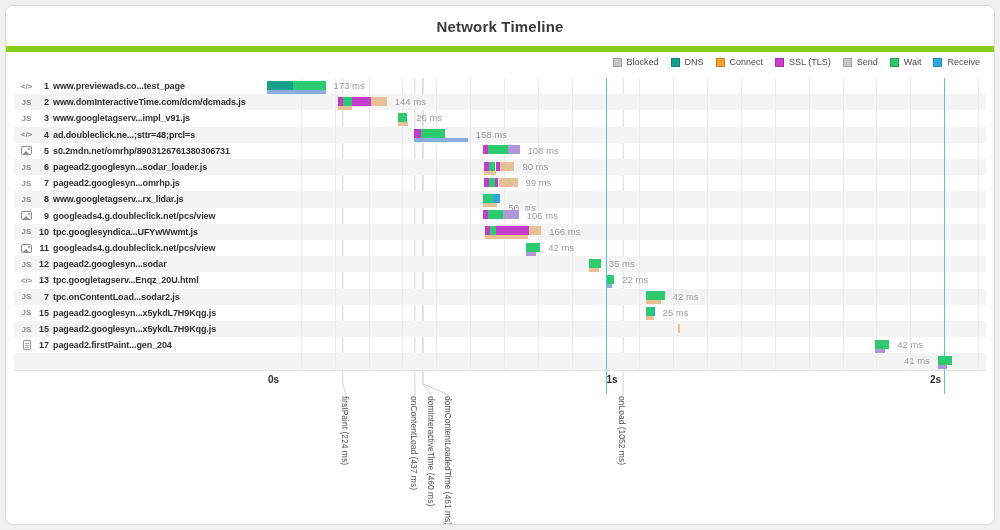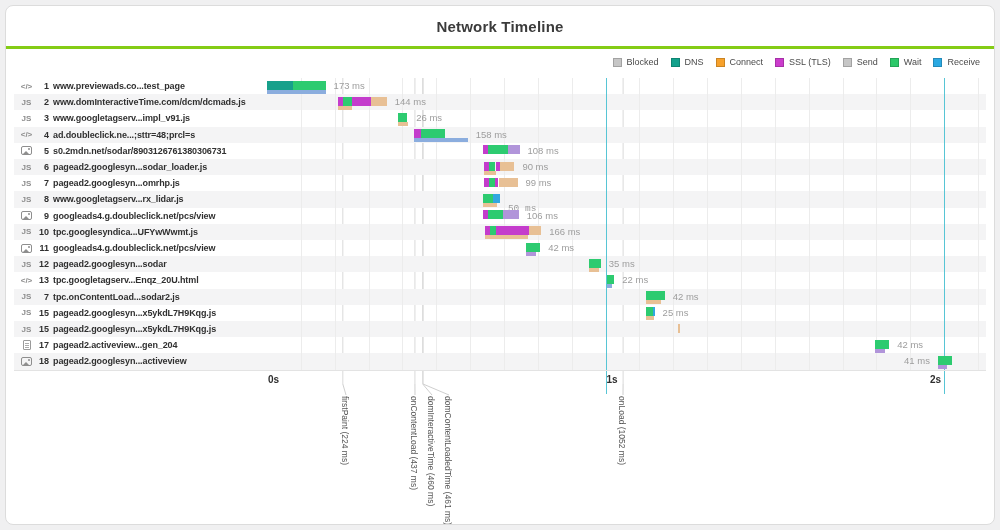--- a/index.html
+++ b/index.html
@@ -9,21 +9,21 @@
     font-family:"Liberation Sans", sans-serif;
     overflow:hidden;
   }
   .card{
     position:absolute;left:5px;top:5px;width:988px;height:518px;
     background:#ffffff;border:1px solid #dcdcdc;border-radius:8px;
     overflow:hidden;
   }
   .title-bar{
     height:40px;display:flex;align-items:center;justify-content:center;
-    border-bottom:3px solid #84cc16;
+    border-bottom:6px solid #84cc16;
   }
   .title{font-size:15px;font-weight:bold;color:#3b3b3b;letter-spacing:.2px;}
 
   .legend{
     position:absolute;top:51px;right:14px;display:flex;gap:12px;align-items:center;z-index:5;
   }
   .leg-item{display:flex;align-items:center;gap:5px;font-size:9px;color:#4a4a4a;}
   .swatch{width:9px;height:9px;display:inline-block;border:1px solid rgba(0,0,0,.18);box-sizing:border-box;}
 
   .chart{position:absolute;left:0;top:0;width:988px;height:518px;}
@@ -179,21 +179,21 @@
       </div>
       <div class="bar-seg" style="left: 408.2px; top: 123.1px; height: 9px; width: 6.8px; background: rgb(196, 60, 204);"></div>
       <div class="bar-seg" style="left: 415px; top: 123.1px; height: 9px; width: 24.4px; background: rgb(45, 203, 112);"></div>
       <div class="bar-seg" style="left: 408.2px; top: 132.1px; height: 4px; width: 53.5px; background: rgb(139, 173, 222);"></div>
       <div class="ms-label" style="top: 120.6px; line-height: 16.2px; left: 469.7px;">158 ms</div>
       <div class="row-label" style="top: 136.8px; height: 16.2px;">
         <span class="ficon">
           <span class="icon-image"></span>
         </span>
         <span class="req-num">5</span>
-        <span class="req-name">s0.2mdn.net/sodar/8903126761380306731</span>
+        <span class="req-name">s0.2mdn.net/omrhp/8903126761380306731</span>
       </div>
       <div class="bar-seg" style="left: 477px; top: 139.3px; height: 9px; width: 5.4px; background: rgb(196, 60, 204);"></div>
       <div class="bar-seg" style="left: 482.4px; top: 139.3px; height: 9px; width: 19.6px; background: rgb(45, 203, 112);"></div>
       <div class="bar-seg" style="left: 502px; top: 139.3px; height: 9px; width: 11.5px; background: rgb(177, 149, 218);"></div>
       <div class="ms-label" style="top: 136.8px; line-height: 16.2px; left: 521.5px;">108 ms</div>
       <div class="row-label" style="top: 153px; height: 16.2px;">
         <span class="ficon">JS</span>
         <span class="req-num">6</span>
         <span class="req-name">pagead2.googlesyn...sodar_loader.js</span>
       </div>
@@ -291,29 +291,22 @@
         <span class="ficon">JS</span>
         <span class="req-num">15</span>
         <span class="req-name">pagead2.googlesyn...x5ykdL7H9Kqg.js</span>
       </div>
       <div class="bar-seg" style="left: 671.9px; top: 317.5px; height: 9px; width: 2px; background: rgb(232, 192, 149);"></div>
       <div class="row-label" style="top: 331.2px; height: 16.2px;">
         <span class="ficon">
           <span class="icon-document"></span>
         </span>
         <span class="req-num">17</span>
-        <span class="req-name">pagead2.activeview...gen_204</span>
+        <span class="req-name">pagead2.firstPaint...gen_204</span>
       </div>
       <div class="bar-seg" style="left: 868.9px; top: 333.7px; height: 9px; width: 14.2px; background: rgb(45, 203, 112);"></div>
       <div class="bar-seg" style="left: 868.9px; top: 342.7px; height: 4px; width: 10.2px; background: rgb(177, 149, 218);"></div>
       <div class="ms-label" style="top: 331.2px; line-height: 16.2px; left: 891.2px;">42 ms</div>
-      <div class="row-label" style="top: 347.4px; height: 16.2px;">
-        <span class="ficon">
-          <span class="icon-image"></span>
-        </span>
-        <span class="req-num">18</span>
-        <span class="req-name">pagead2.googlesyn...activeview</span>
-      </div>
       <div class="bar-seg" style="left: 931.9px; top: 349.9px; height: 9px; width: 13.9px; background: rgb(45, 203, 112);"></div>
       <div class="bar-seg" style="left: 931.9px; top: 358.9px; height: 4px; width: 9.5px; background: rgb(177, 149, 218);"></div>
       <div class="ms-label" style="top: 347.4px; line-height: 16.2px; left: 923.907px; transform: translateX(-100%);">41 ms</div>
     </div>
 </div>
 
 </body></html>

